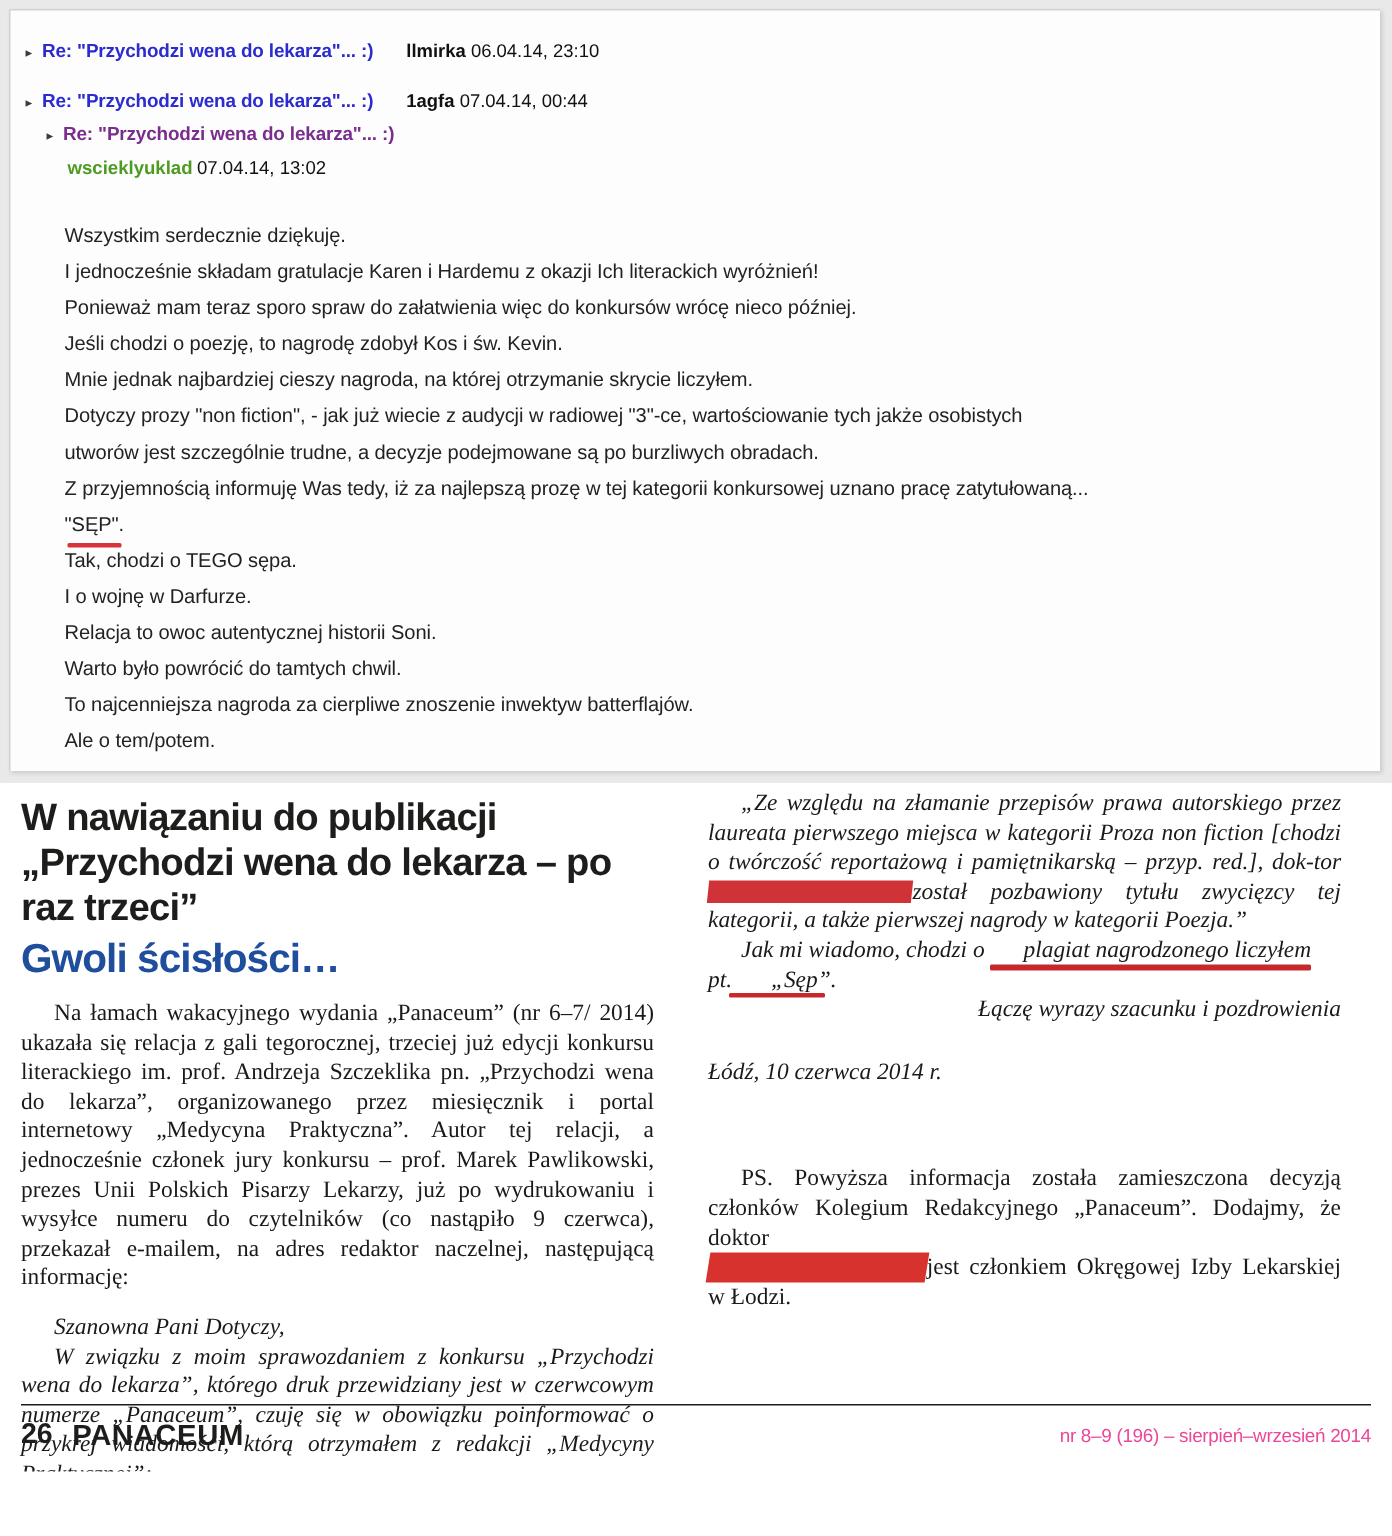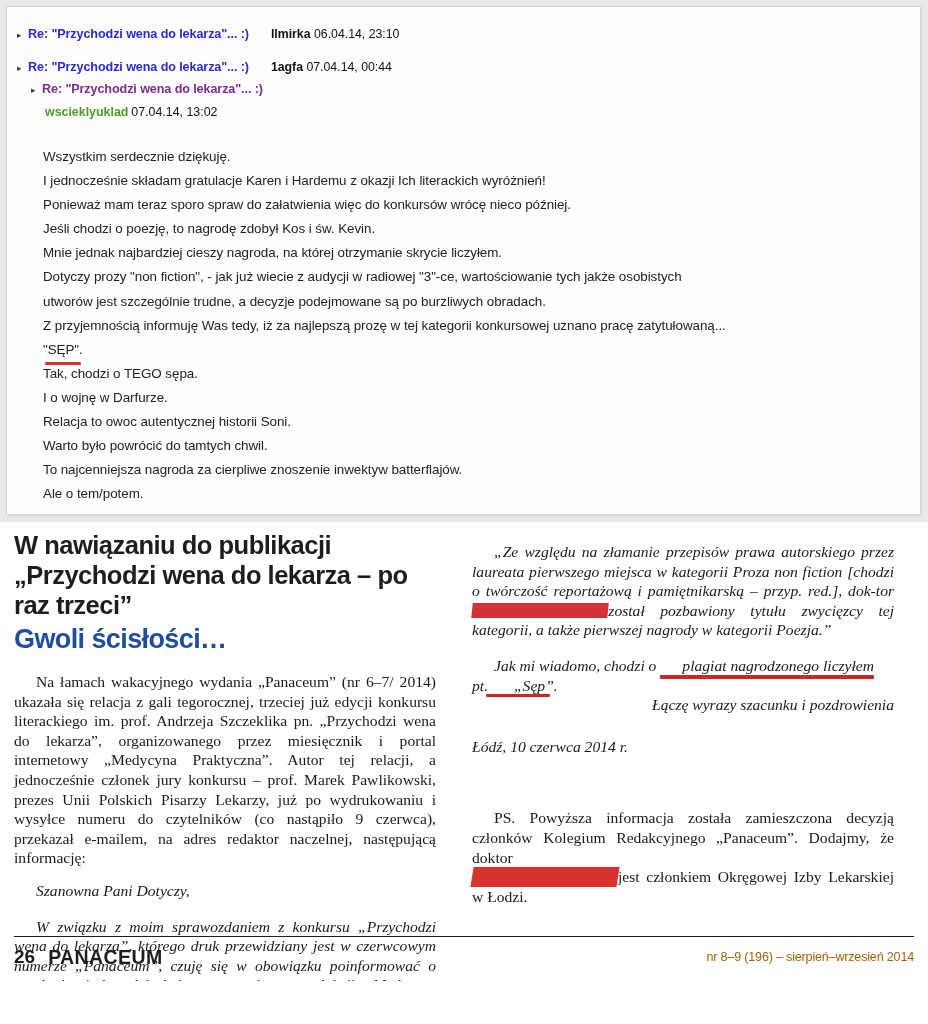--- a/index.html
+++ b/index.html
@@ -156,21 +156,21 @@
   }
 
   .serif {
     font-family: "Liberation Serif", serif;
     font-size: 15.6px;
     line-height: 19.6px;
     color: #1a1a1a;
     text-align: justify;
   }
   .serif p { margin: 0; }
-  .serif p.ind { text-indent: 22px; margin-top: 16px; }
+  .serif p.ind { text-indent: 22px; }
   .serif p.gap { margin-top: 13px; }
   .ital { font-style: italic; }
 
   .sig-right {
     text-align: right;
     font-style: italic;
     margin-top: 13px;
   }
   .sig-name {
     text-align: right;
@@ -252,21 +252,21 @@
     font-weight: bold;
   }
   .mast {
     font-size: 19.5px;
     font-weight: bold;
     letter-spacing: 0.4px;
   }
   .footer-right {
     font-family: "Liberation Sans", sans-serif;
     font-size: 12.6px;
-    color: #a16207;
+    color: #ec4899;
     letter-spacing: -0.2px;
   }
 </style>
 </head>
 <body>
 
 <div class="forum-wrap">
   <div class="forum-panel">
 
     <div class="thread-list">

